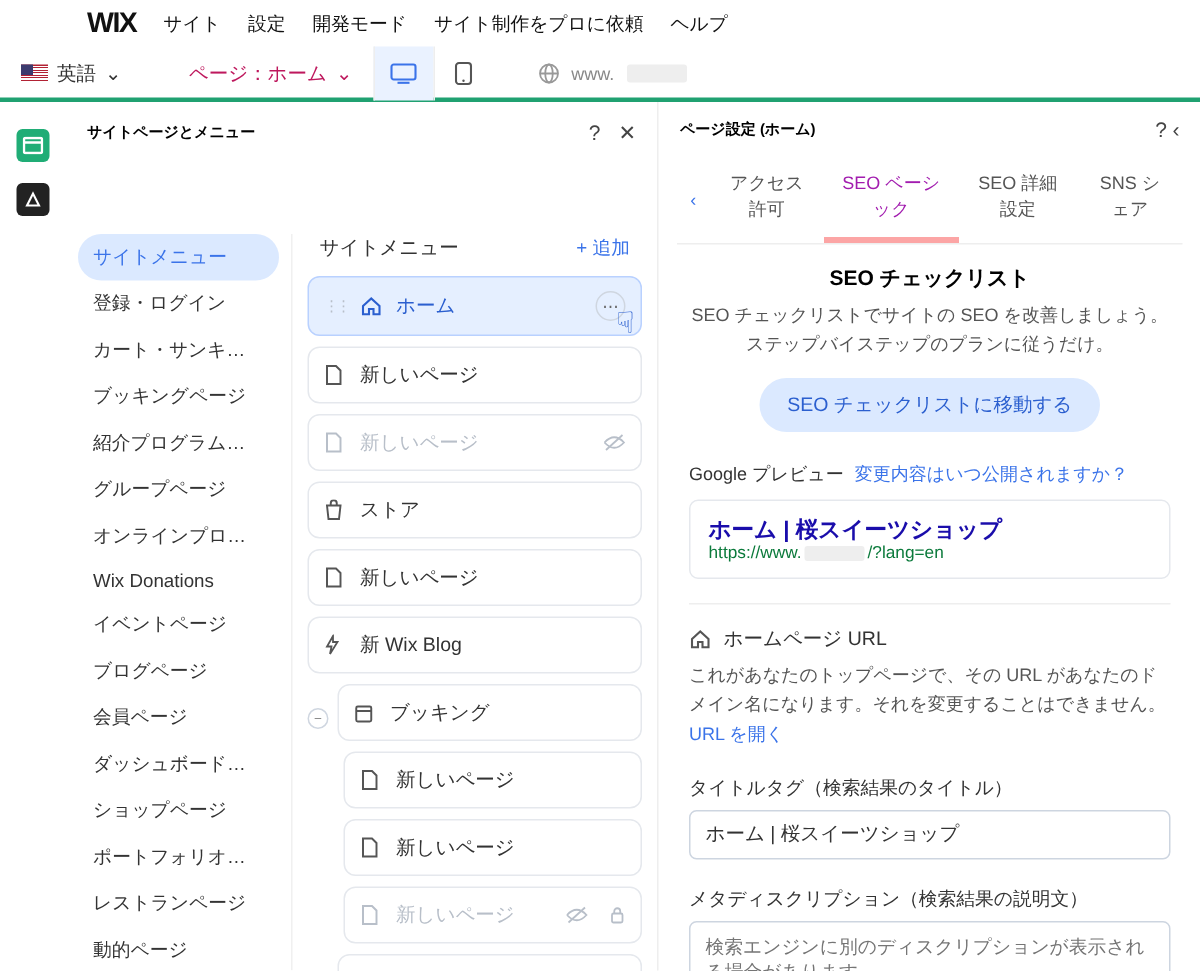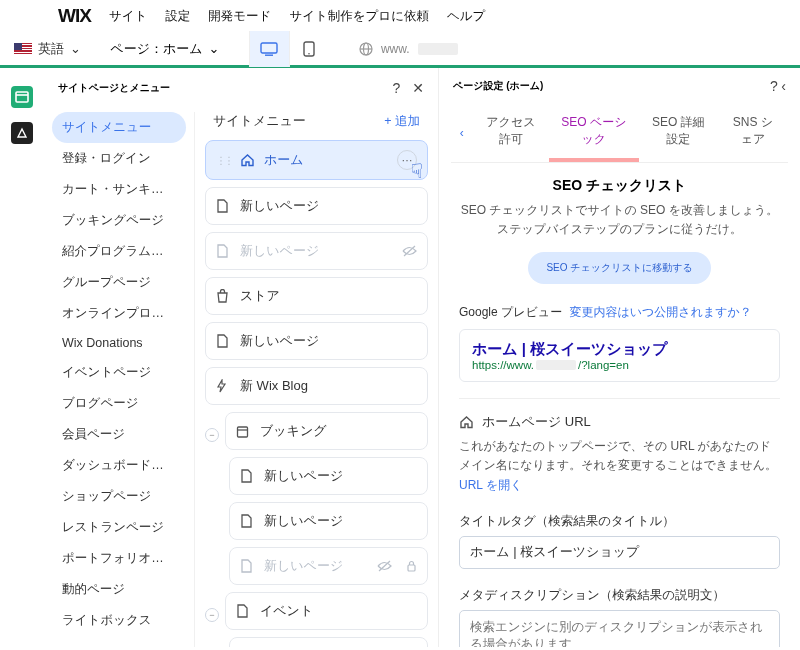--- a/index.html
+++ b/index.html
@@ -4,37 +4,37 @@
 <style>
 * { margin: 0; padding: 0; box-sizing: border-box; font-family: "Helvetica Neue", Arial, "Hiragino Kaku Gothic ProN", "Hiragino Sans", Meiryo, sans-serif; }
 body { width: 800px; height: 650px; overflow: hidden; background: #fff; position: relative; }
 .topbar { display: flex; align-items: center; height: 32px; padding: 0 14px; gap: 18px; font-size: 12.5px; color: #111; margin-left: 44px; }
 .wix-logo { font-weight: 900; font-size: 19px; letter-spacing: -1px; }
 .topbar a { text-decoration: none; color: #111; cursor: pointer; }
 .subbar { display: flex; align-items: center; height: 36px; padding: 0 0 0 14px; font-size: 13px; color: #333; gap: 14px; border-bottom: 3px solid #20a171; }
 .lang-chip { display: flex; align-items: center; gap: 6px; cursor: pointer; }
 .flag { width: 18px; height: 12px; background: linear-gradient(#b22234 0 7%, #fff 7% 14%, #b22234 14% 21%, #fff 21% 28%, #b22234 28% 35%, #fff 35% 42%, #b22234 42% 49%, #fff 49% 56%, #b22234 56% 63%, #fff 63% 70%, #b22234 70% 77%, #fff 77% 84%, #b22234 84% 91%, #fff 91% 100%); position: relative; }
 .flag::after { content: ""; position: absolute; top: 0; left: 0; width: 8px; height: 7px; background: #3c3b6e; }
-.page-sel { display: flex; align-items: center; gap: 6px; flex: 0 0 140px; justify-content: center; cursor: pointer; color: #000000; }
+.page-sel { display: flex; align-items: center; gap: 6px; flex: 0 0 140px; justify-content: flex-end; cursor: pointer; color: #be185d; }
 .device-btns { display: flex; gap: 0; }
 .device-btn { width: 40px; height: 36px; display: flex; align-items: center; justify-content: center; cursor: pointer; color: #555; border-left: 1px solid #eee; }
 .device-btn.active { background: #eaf2ff; color: #3a73e9; }
 .url-bar { display: flex; align-items: center; gap: 8px; padding-left: 16px; color: #888; font-size: 12px; }
 .url-blur { width: 40px; height: 12px; background: #eee; border-radius: 2px; }
 .workspace { display: flex; height: calc(650px - 32px - 39px); }
 .iconstrip { width: 44px; display: flex; flex-direction: column; align-items: center; gap: 14px; padding-top: 18px; }
 .iconstrip .ic { width: 22px; height: 22px; border-radius: 4px; display: flex; align-items: center; justify-content: center; cursor: pointer; }
 .ic.green { background: #20ad76; color: #fff; font-weight: 700; }
 .ic.dark { background: #222; color: #fff; font-size: 12px; }
 .panel-pages { width: 395px; border-right: 1px solid #eee; display: flex; flex-direction: column; padding: 6px 0 0 0; overflow: hidden; }
 .panel-header { display: flex; align-items: center; justify-content: space-between; padding: 6px 14px 12px 14px; }
 .panel-header h3 { font-size: 10px; font-weight: 700; }
 .panel-header .hctrls { display: flex; gap: 12px; }
 .hctrls span { color: #444; cursor: pointer; font-size: 14px; }
-.cols { display: flex; flex: 1; overflow: hidden; padding-top: 4px; }
+.cols { display: flex; flex: 1; overflow: hidden; padding-top: 4px; margin-top: 44px; }
 .col-left { width: 150px; padding: 0 8px; overflow-y: auto; font-size: 12.5px; }
 .col-left .li { padding: 7px 10px; border-radius: 16px; cursor: pointer; color: #333; white-space: nowrap; overflow: hidden; text-overflow: ellipsis; }
 .col-left .li.sel { background: #dbe9ff; color: #3a73e9; }
 .col-right { flex: 1; border-left: 1px solid #f0f0f0; padding: 0 10px 0 10px; overflow-y: auto; }
 .col-right-head { display: flex; justify-content: space-between; align-items: center; padding: 0 8px 10px 8px; font-size: 13px; color: #333; }
 .add-link { color: #3a73e9; font-size: 12.5px; cursor: pointer; }
 .page-item { display: flex; align-items: center; gap: 8px; padding: 9px 10px; border: 1px solid #e5e8ed; border-radius: 8px; margin-bottom: 7px; font-size: 13px; color: #333; position: relative; cursor: pointer; }
 .page-item .grip { color: #b8bfc9; font-size: 10px; letter-spacing: -2px; }
 .page-item .ico { width: 16px; color: #555; display: inline-flex; }
 .page-item.home-sel { background: #e5efff; border-color: #b9d1ff; color: #2b5fcf; }
@@ -50,21 +50,21 @@
 .panel-seo { flex: 1; padding: 6px 12px 0 12px; overflow-y: auto; font-size: 13px; }
 .seo-head { display: flex; align-items: center; justify-content: space-between; padding: 4px 2px 10px 2px; }
 .seo-head h3 { font-size: 10px; font-weight: 700; }
 .tabs { display: flex; align-items: stretch; border-bottom: 1px solid #eee; font-size: 12px; }
 .tabs .back-chev { width: 28px; display: flex; align-items: center; justify-content: center; color: #3a73e9; cursor: pointer; }
 .tabs .tab { padding: 10px 10px; color: #555; cursor: pointer; text-align: center; }
 .tabs .tab.active { color: #a21caf; border-bottom: 4px solid #fca5a5; }
 .seo-body { padding: 14px 8px; }
 .seo-body h4 { text-align: center; font-size: 14px; margin-bottom: 6px; }
 .seo-body p.desc { text-align: center; color: #555; font-size: 12px; line-height: 1.55; margin-bottom: 14px; }
-.pill-btn { display: block; margin: 0 auto 20px; background: #dbe9ff; color: #2b5fcf; border: none; padding: 9px 18px; border-radius: 20px; font-size: 10px; cursor: pointer; }
+.pill-btn { display: block; margin: 0 auto 20px; background: #dbe9ff; color: #2b5fcf; border: none; padding: 9px 18px; border-radius: 20px; font-size: 13px; cursor: pointer; }
 .gprev-label { font-size: 12px; color: #333; }
 .gprev-label a { color: #3a73e9; cursor: pointer; margin-left: 4px; font-size: 12px; }
 .gprev { border: 1px solid #e5e8ed; border-radius: 6px; padding: 10px 12px; margin: 8px 0 16px; }
 .gprev .gtitle { color: #1a0dab; font-size: 15px; font-weight: 600; }
 .gprev .gurl { display: flex; align-items: center; gap: 2px; color: #0b7a3b; font-size: 11.5px; }
 .gurl .blur { width: 40px; height: 10px; background: #eee; border-radius: 2px; display: inline-block; }
 .section-hr { border: none; border-top: 1px solid #eee; margin: 10px 0 14px; }
 .hpurl-row { display: flex; align-items: center; gap: 8px; color: #333; font-size: 13px; }
 .hpurl-note { font-size: 12px; color: #555; line-height: 1.6; margin-top: 6px; }
 .hpurl-note a { color: #3a73e9; cursor: pointer; }
@@ -153,22 +153,22 @@
         <div class="li">ブッキングページ</div>
         <div class="li">紹介プログラムページ</div>
         <div class="li">グループページ</div>
         <div class="li">オンラインプログラ...</div>
         <div class="li">Wix Donations</div>
         <div class="li">イベントページ</div>
         <div class="li">ブログページ</div>
         <div class="li">会員ページ</div>
         <div class="li">ダッシュボードページ</div>
         <div class="li">ショップページ</div>
+        <div class="li">ポートフォリオページ</div>
         <div class="li">レストランページ</div>
-        <div class="li">ポートフォリオページ</div>
         <div class="li">動的ページ</div>
         <div class="li">ライトボックス</div>
       </div>
 
       <div class="col-right">
         <div class="col-right-head">
           <span>サイトメニュー</span>
           <span class="add-link">+ 追加</span>
         </div>
 

